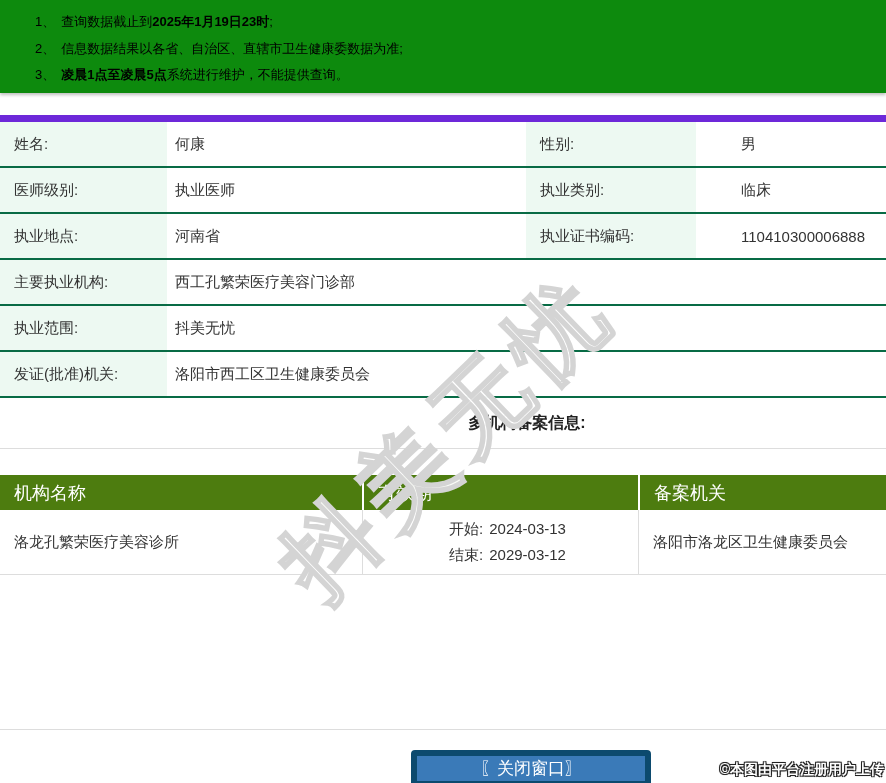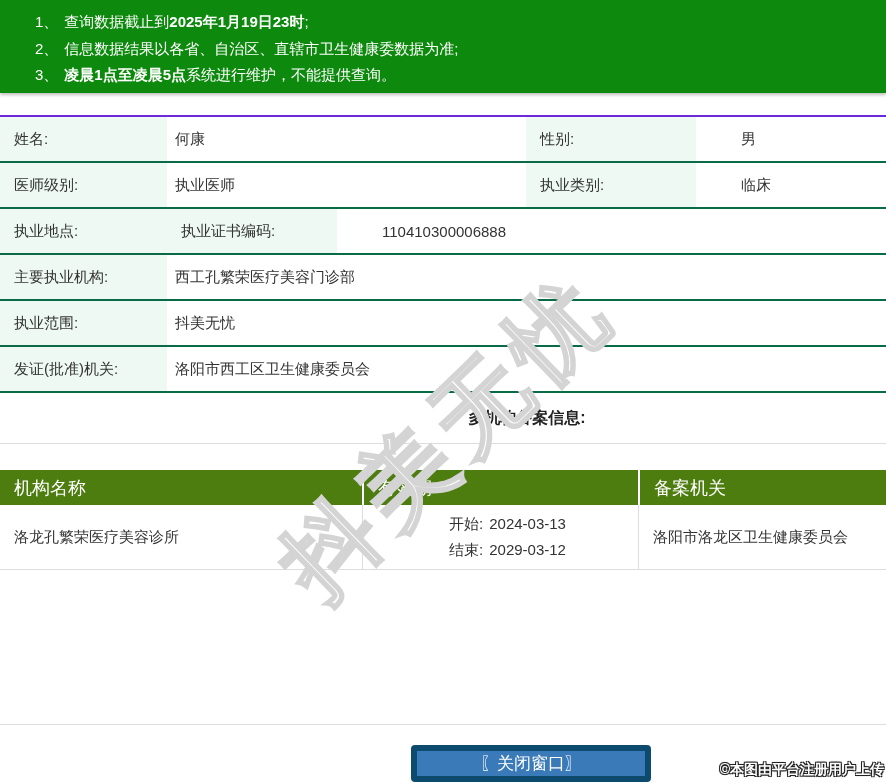--- a/index.html
+++ b/index.html
@@ -2,26 +2,26 @@
 <html><head>
 <meta charset="utf-8">
 <style>
   * { margin:0; padding:0; box-sizing:border-box; }
   html,body { width:886px; height:783px; background:#fff; overflow:hidden;
     font-family:"Liberation Sans","DejaVu Sans",sans-serif; color:#333; position:relative; }
 
   
   .banner { width:886px; height:93px; background:#0d8a0d; padding:9px 10px 0 35px;
     box-shadow:0 2px 3px rgba(0,0,0,.25); }
-  .banner .bline { color:#ffffff; font-size:15px; line-height:26.5px; white-space:nowrap; }
+  .banner .bline { color:#000000; font-size:13px; line-height:26.5px; white-space:nowrap; }
   .banner .num { margin-right:6px; }
   .banner .bseg-bold { font-weight:bold; }
 
   
-  .profile { margin-top:22px; border-top:2px solid #6d28d9; }
+  .profile { margin-top:22px; border-top:7px solid #6d28d9; }
   .prow { display:flex; height:46px; border-bottom:2px solid #086b45; align-items:stretch; }
   .plabel { background:#edf9f2; display:flex; align-items:center; font-size:15px; }
   .lab1 { flex:0 0 167px; padding-left:14px; }
   .lab2 { flex:0 0 170px; padding-left:14px; }
   .pval  { display:flex; align-items:center; font-size:15px; }
   .val1 { flex:0 0 359px; padding-left:8px; }
   .val2 { flex:1 1 auto; padding-left:45px; }
   .valfull { flex:1 1 auto; padding-left:8px; }
 
   
@@ -82,20 +82,21 @@
     <div class="pval val2">男</div>
   </div>
   <div class="prow">
     <div class="plabel lab1">医师级别:</div>
     <div class="pval val1">执业医师</div>
     <div class="plabel lab2">执业类别:</div>
     <div class="pval val2">临床</div>
   </div>
   <div class="prow">
     <div class="plabel lab1">执业地点:</div>
+    <div class="pval val1">河南省</div>
     <div class="plabel lab2">执业证书编码:</div>
     <div class="pval val2">110410300006888</div>
   </div>
   <div class="prow">
     <div class="plabel lab1">主要执业机构:</div>
     <div class="pval valfull">西工孔繁荣医疗美容门诊部</div>
   </div>
   <div class="prow">
     <div class="plabel lab1">执业范围:</div>
     <div class="pval valfull">抖美无忧</div>

